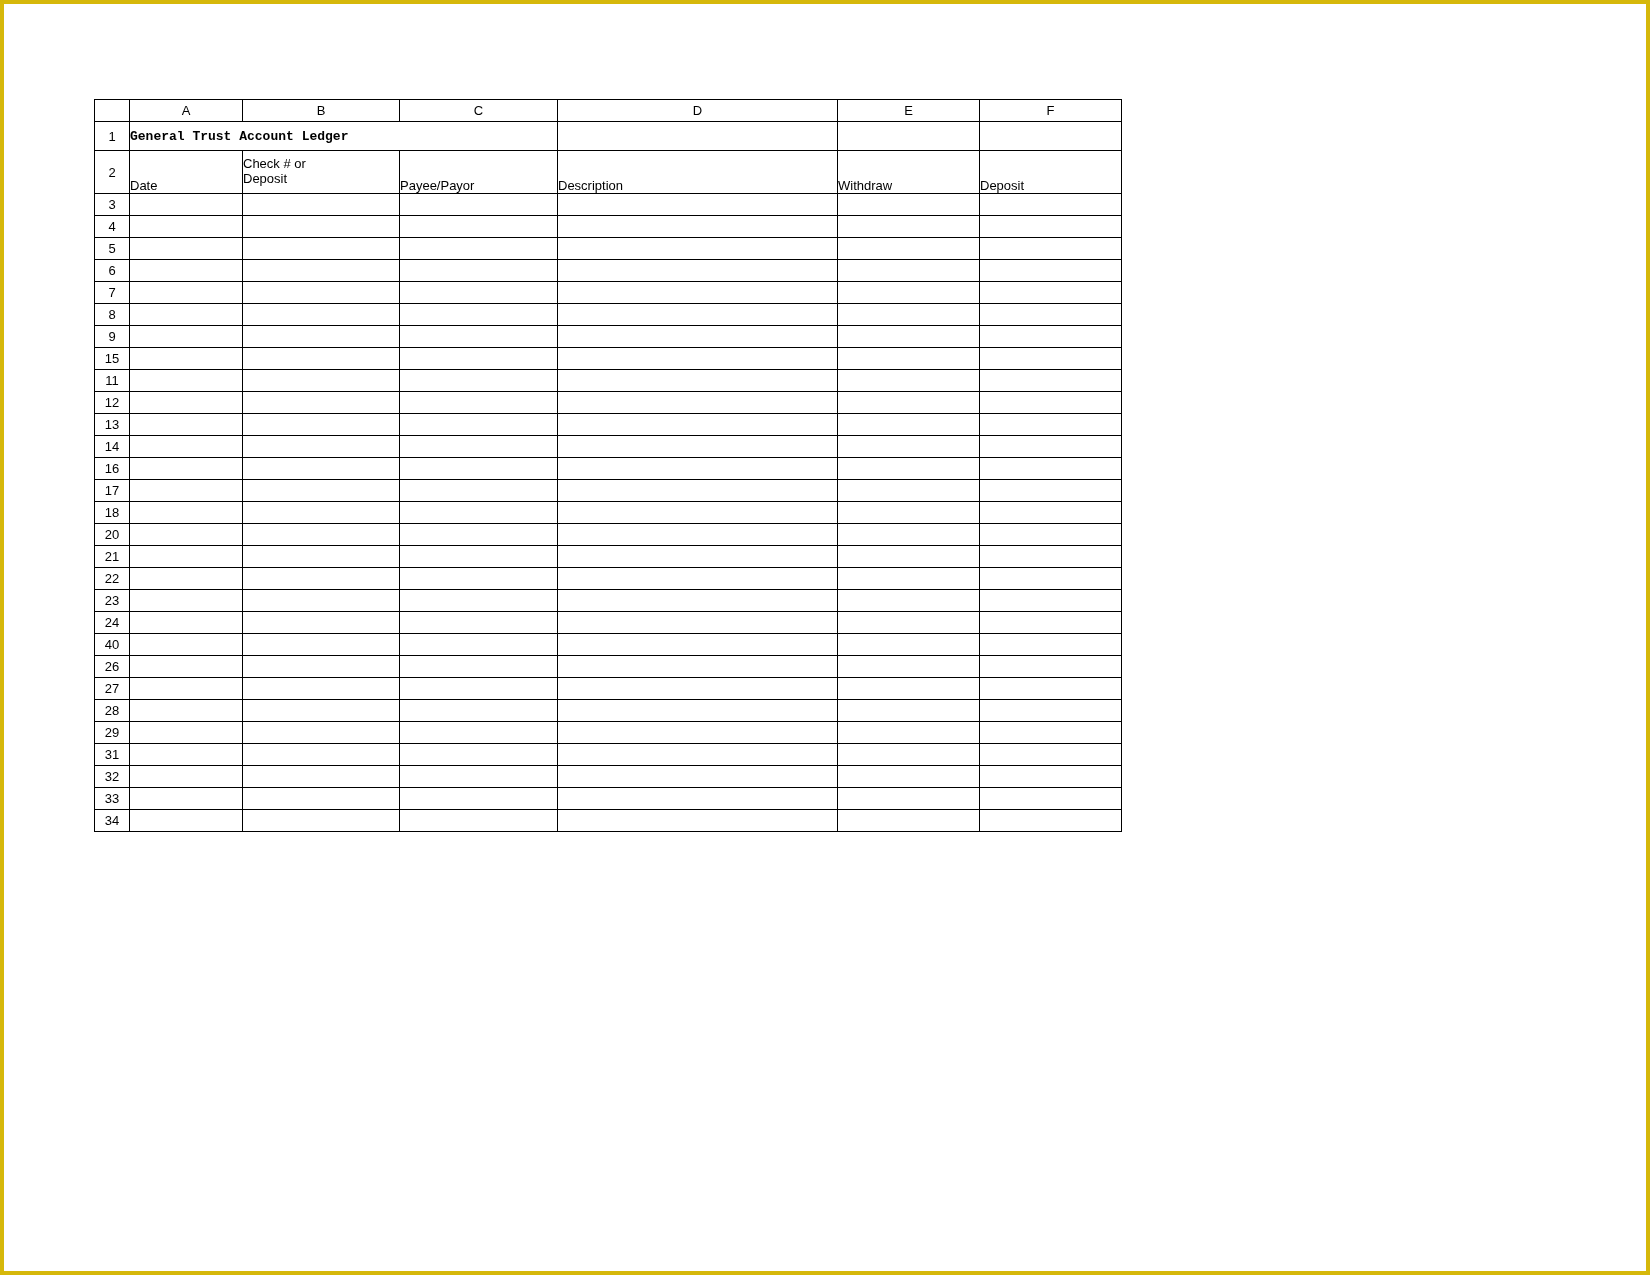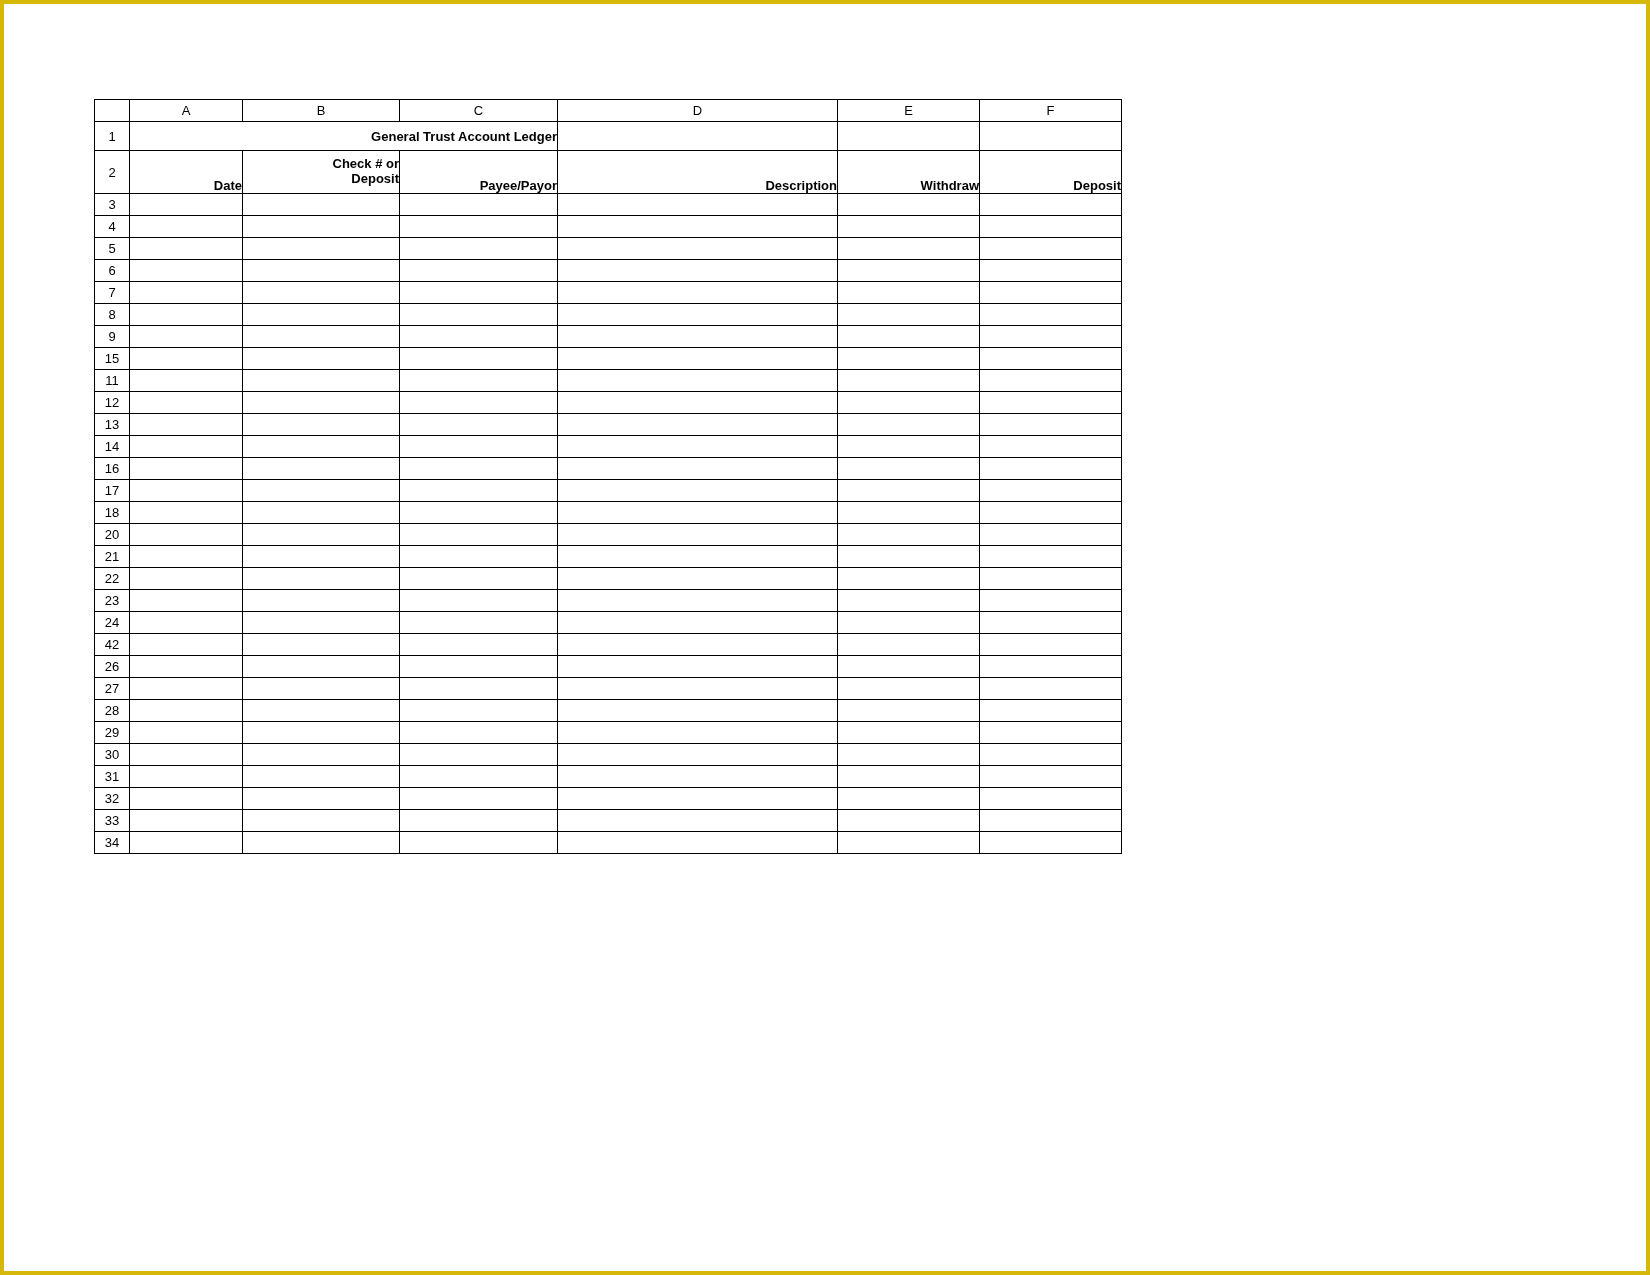--- a/index.html
+++ b/index.html
@@ -41,30 +41,31 @@
   
   .rownum {
     text-align: center;
     font-size: 13px;
     font-weight: normal;
   }
   
   .title-cell {
     font-weight: bold;
     font-size: 20px;
-    text-align: right;
+    text-align: left;
     padding-left: 6px;
     height: 29px;
+    font-family: Liberation Mono, monospace;
   }
   
   .ghead {
     background: #d5f3d5;
-    font-weight: bold;
+    font-weight: normal;
     font-size: 15px;
-    text-align: right;
+    text-align: left;
     vertical-align: bottom;
     padding-bottom: 4px;
   }
   .ghead.two-line {
     line-height: 1.15;
     padding-top: 3px;
     padding-bottom: 3px;
     vertical-align: middle;
   }
   .data-cell {
@@ -304,21 +305,21 @@
         <tr class="h-data">
           <th class="rownum">24</th>
           <td class="data-cell"></td>
           <td class="data-cell"></td>
           <td class="data-cell"></td>
           <td class="data-cell"></td>
           <td class="data-cell"></td>
           <td class="data-cell"></td>
         </tr>
         <tr class="h-data">
-          <th class="rownum">42</th>
+          <th class="rownum">40</th>
           <td class="data-cell"></td>
           <td class="data-cell"></td>
           <td class="data-cell"></td>
           <td class="data-cell"></td>
           <td class="data-cell"></td>
           <td class="data-cell"></td>
         </tr>
         <tr class="h-data">
           <th class="rownum">26</th>
           <td class="data-cell"></td>
@@ -341,29 +342,20 @@
           <th class="rownum">28</th>
           <td class="data-cell"></td>
           <td class="data-cell"></td>
           <td class="data-cell"></td>
           <td class="data-cell"></td>
           <td class="data-cell"></td>
           <td class="data-cell"></td>
         </tr>
         <tr class="h-data">
           <th class="rownum">29</th>
-          <td class="data-cell"></td>
-          <td class="data-cell"></td>
-          <td class="data-cell"></td>
-          <td class="data-cell"></td>
-          <td class="data-cell"></td>
-          <td class="data-cell"></td>
-        </tr>
-        <tr class="h-data">
-          <th class="rownum">30</th>
           <td class="data-cell"></td>
           <td class="data-cell"></td>
           <td class="data-cell"></td>
           <td class="data-cell"></td>
           <td class="data-cell"></td>
           <td class="data-cell"></td>
         </tr>
         <tr class="h-data">
           <th class="rownum">31</th>
           <td class="data-cell"></td>

